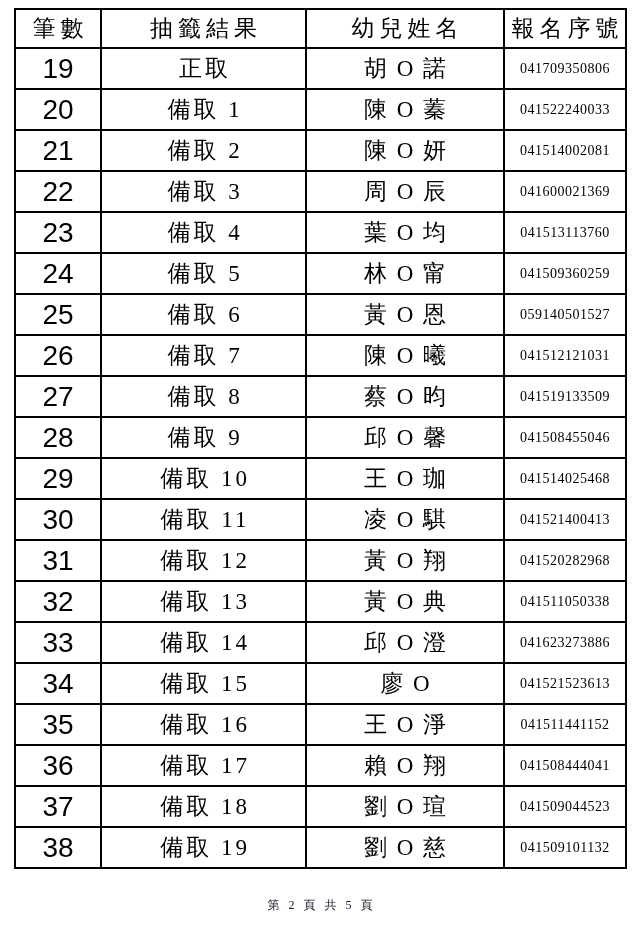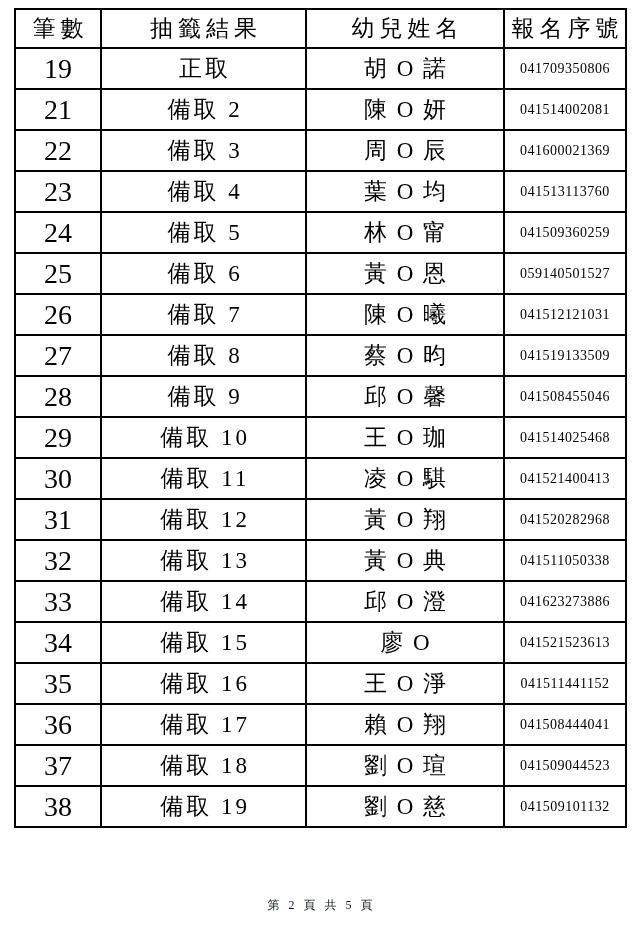--- a/index.html
+++ b/index.html
@@ -45,21 +45,21 @@
     font-weight: normal;
     font-size: 23px;
     letter-spacing: 5px;
     text-indent: 5px; 
   }
   .result-table td {
     height: 39px;
   }
   td.col-no {
     font-size: 28px;
-    font-family: Liberation Serif, serif;
+    font-family: Liberation Sans, sans-serif;
   }
   td.col-result {
     font-size: 23px;
     letter-spacing: 3px;
     text-indent: 3px;
   }
   td.col-name {
     font-size: 23px;
     letter-spacing: 2px;
     text-indent: 2px;
@@ -101,20 +101,26 @@
       </tr>
     </thead>
     <tbody>
         <tr>
           <td class="col-no">19</td>
           <td class="col-result">正取</td>
           <td class="col-name">胡 O 諾</td>
           <td class="col-reg">041709350806</td>
         </tr>
         <tr>
+          <td class="col-no">20</td>
+          <td class="col-result">備取 1</td>
+          <td class="col-name">陳 O 蓁</td>
+          <td class="col-reg">041522240033</td>
+        </tr>
+        <tr>
           <td class="col-no">21</td>
           <td class="col-result">備取 2</td>
           <td class="col-name">陳 O 妍</td>
           <td class="col-reg">041514002081</td>
         </tr>
         <tr>
           <td class="col-no">22</td>
           <td class="col-result">備取 3</td>
           <td class="col-name">周 O 辰</td>
           <td class="col-reg">041600021369</td>

